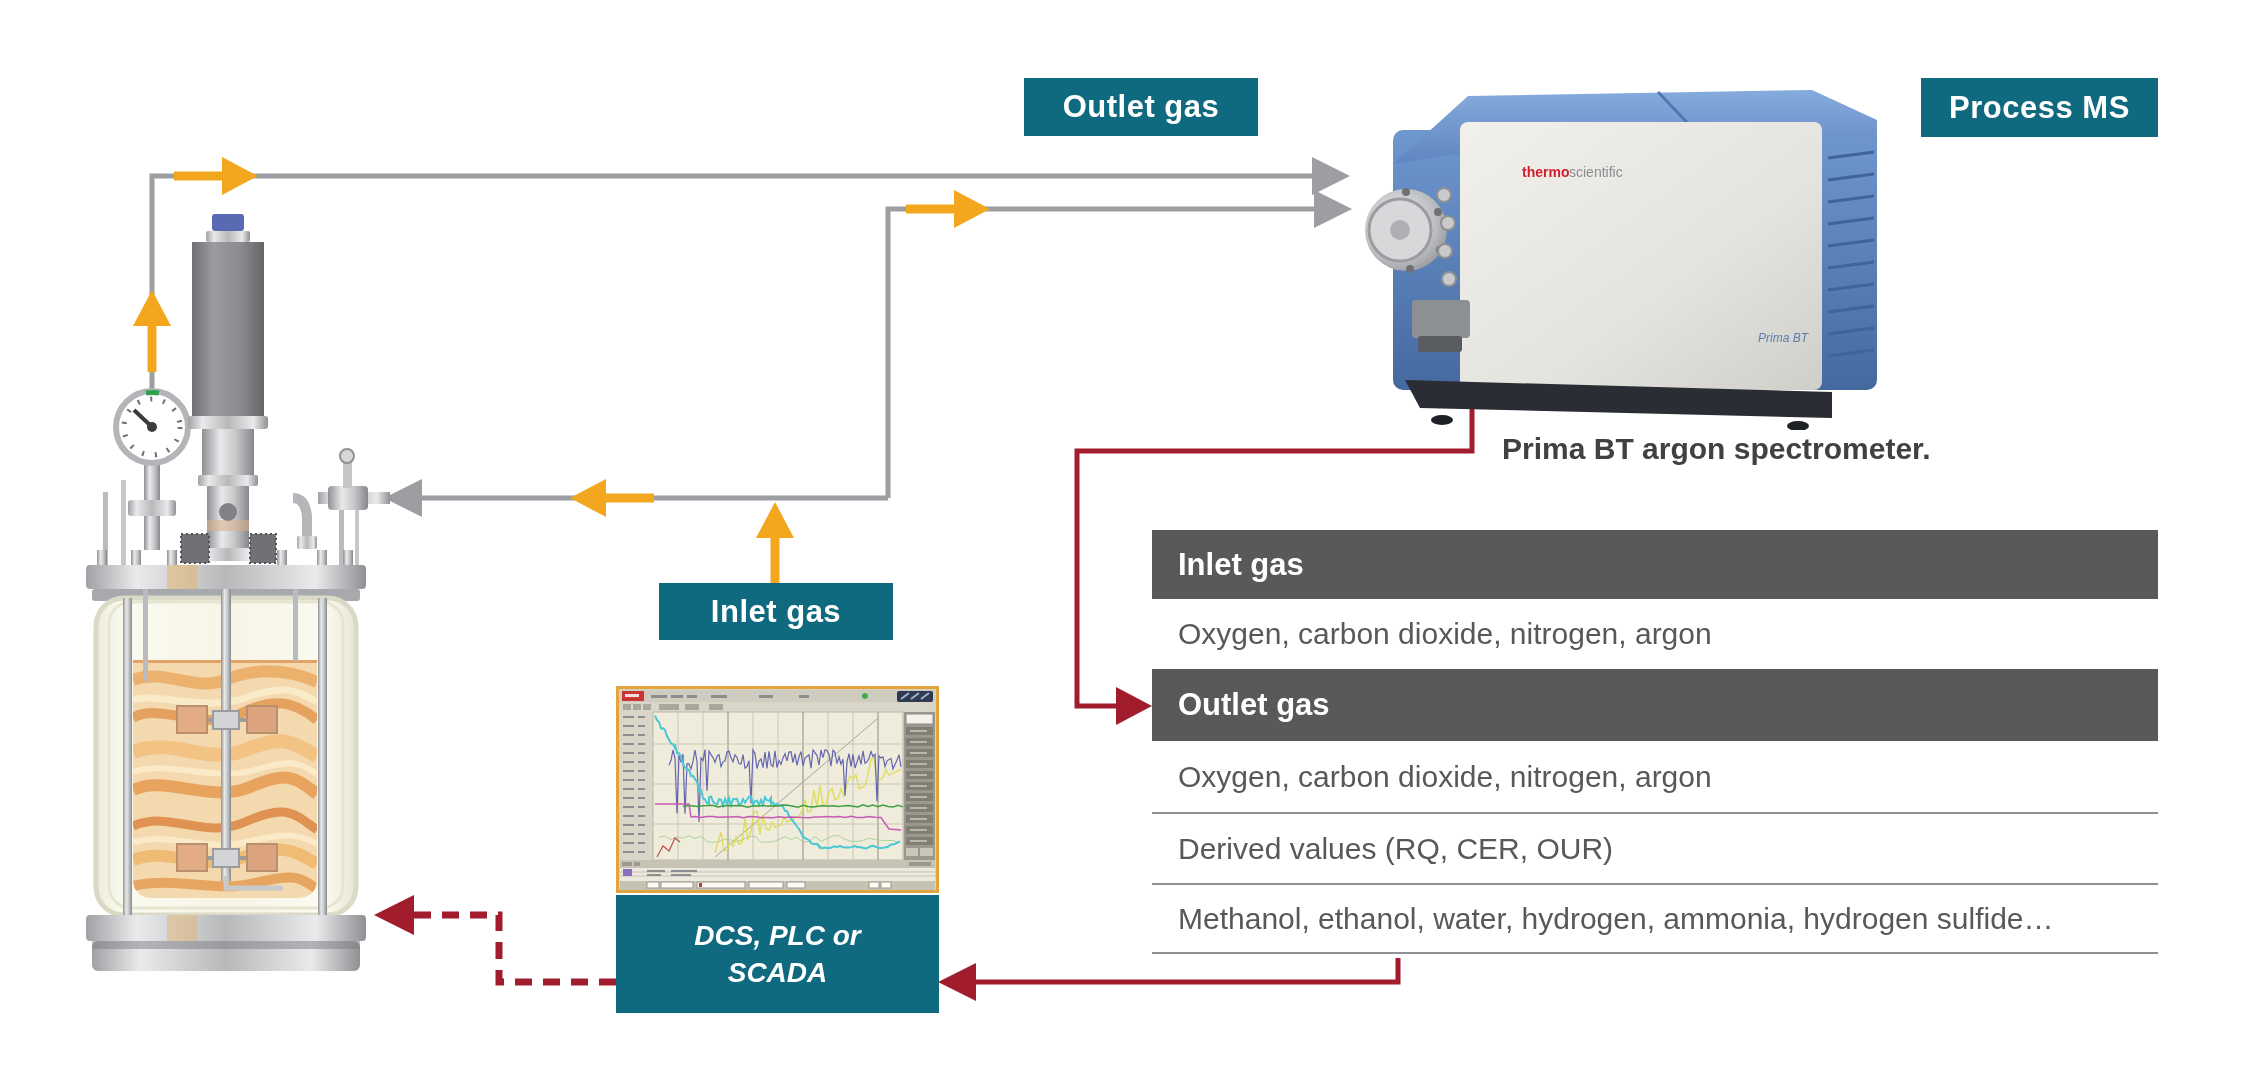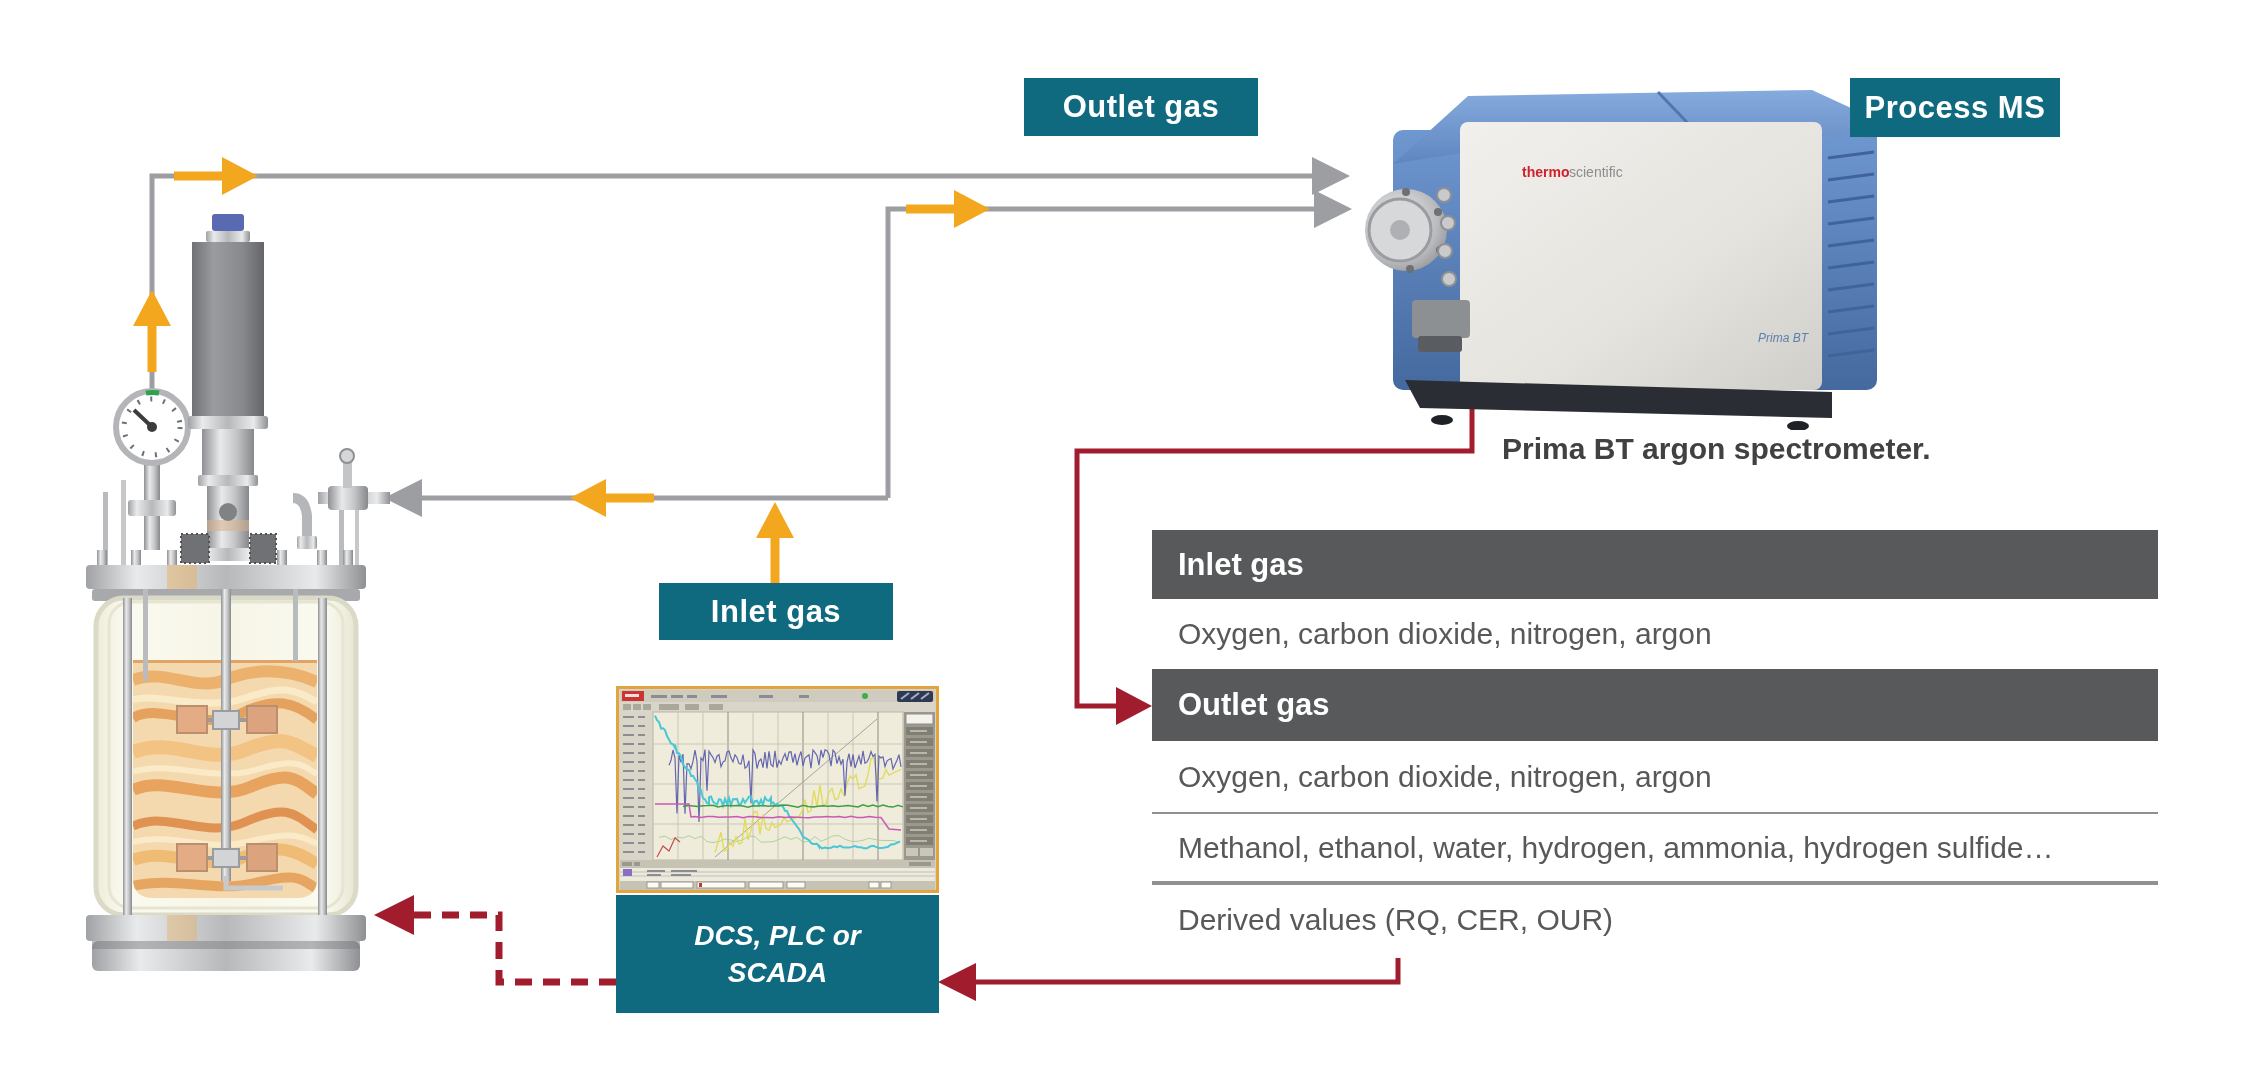--- a/index.html
+++ b/index.html
@@ -304,36 +304,36 @@
       <circle cx="84" cy="115" r="7" fill="#c8cacc" stroke="#8e9093" stroke-width="2"></circle>
       <circle cx="88" cy="143" r="7" fill="#c8cacc" stroke="#8e9093" stroke-width="2"></circle>
       <circle cx="85" cy="171" r="7" fill="#c8cacc" stroke="#8e9093" stroke-width="2"></circle>
       <circle cx="89" cy="199" r="7" fill="#c8cacc" stroke="#8e9093" stroke-width="2"></circle>
     </g>
   </svg>
 
   <div class="teal-box" style="left:1024px;top:78px;width:234px;height:58px;">
     <span>Outlet gas</span>
   </div>
-  <div class="teal-box" style="left:1850px;top:78px;width:210px;height:59px;">
+  <div class="teal-box" style="left:1921px;top:78px;width:237px;height:59px;">
     <span>Process MS</span>
   </div>
   <div class="teal-box" style="left:659px;top:583px;width:234px;height:57px;">
     <span>Inlet gas</span>
   </div>
 
   <div class="caption" style="left:1502px;top:432px;">Prima BT argon spectrometer.</div>
 
   <div class="gas-table">
     <div class="thead h1">Inlet gas</div>
     <div class="trow row1">Oxygen, carbon dioxide, nitrogen, argon</div>
     <div class="thead h2">Outlet gas</div>
     <div class="trow">Oxygen, carbon dioxide, nitrogen, argon</div>
+    <div class="trow sep">Derived values (RQ, CER, OUR)</div>
     <div class="trow sep last">Methanol, ethanol, water, hydrogen, ammonia, hydrogen sulfide…</div>
-    <div class="trow sep">Derived values (RQ, CER, OUR)</div>
   </div>
 
   <div class="screenshot">
     <svg id="trend" width="317" height="201" viewBox="0 0 317 201">
       <rect x="0" y="0" width="317" height="201" fill="#d7d3c6"></rect>
 
       <rect x="1" y="1" width="315" height="12" fill="#cfcbbf"></rect>
       <rect x="3" y="2" width="22" height="10" fill="#c33"></rect>
       <rect x="6" y="5" width="14" height="3" fill="#f2dede"></rect>
       <g fill="#8b8d90">

